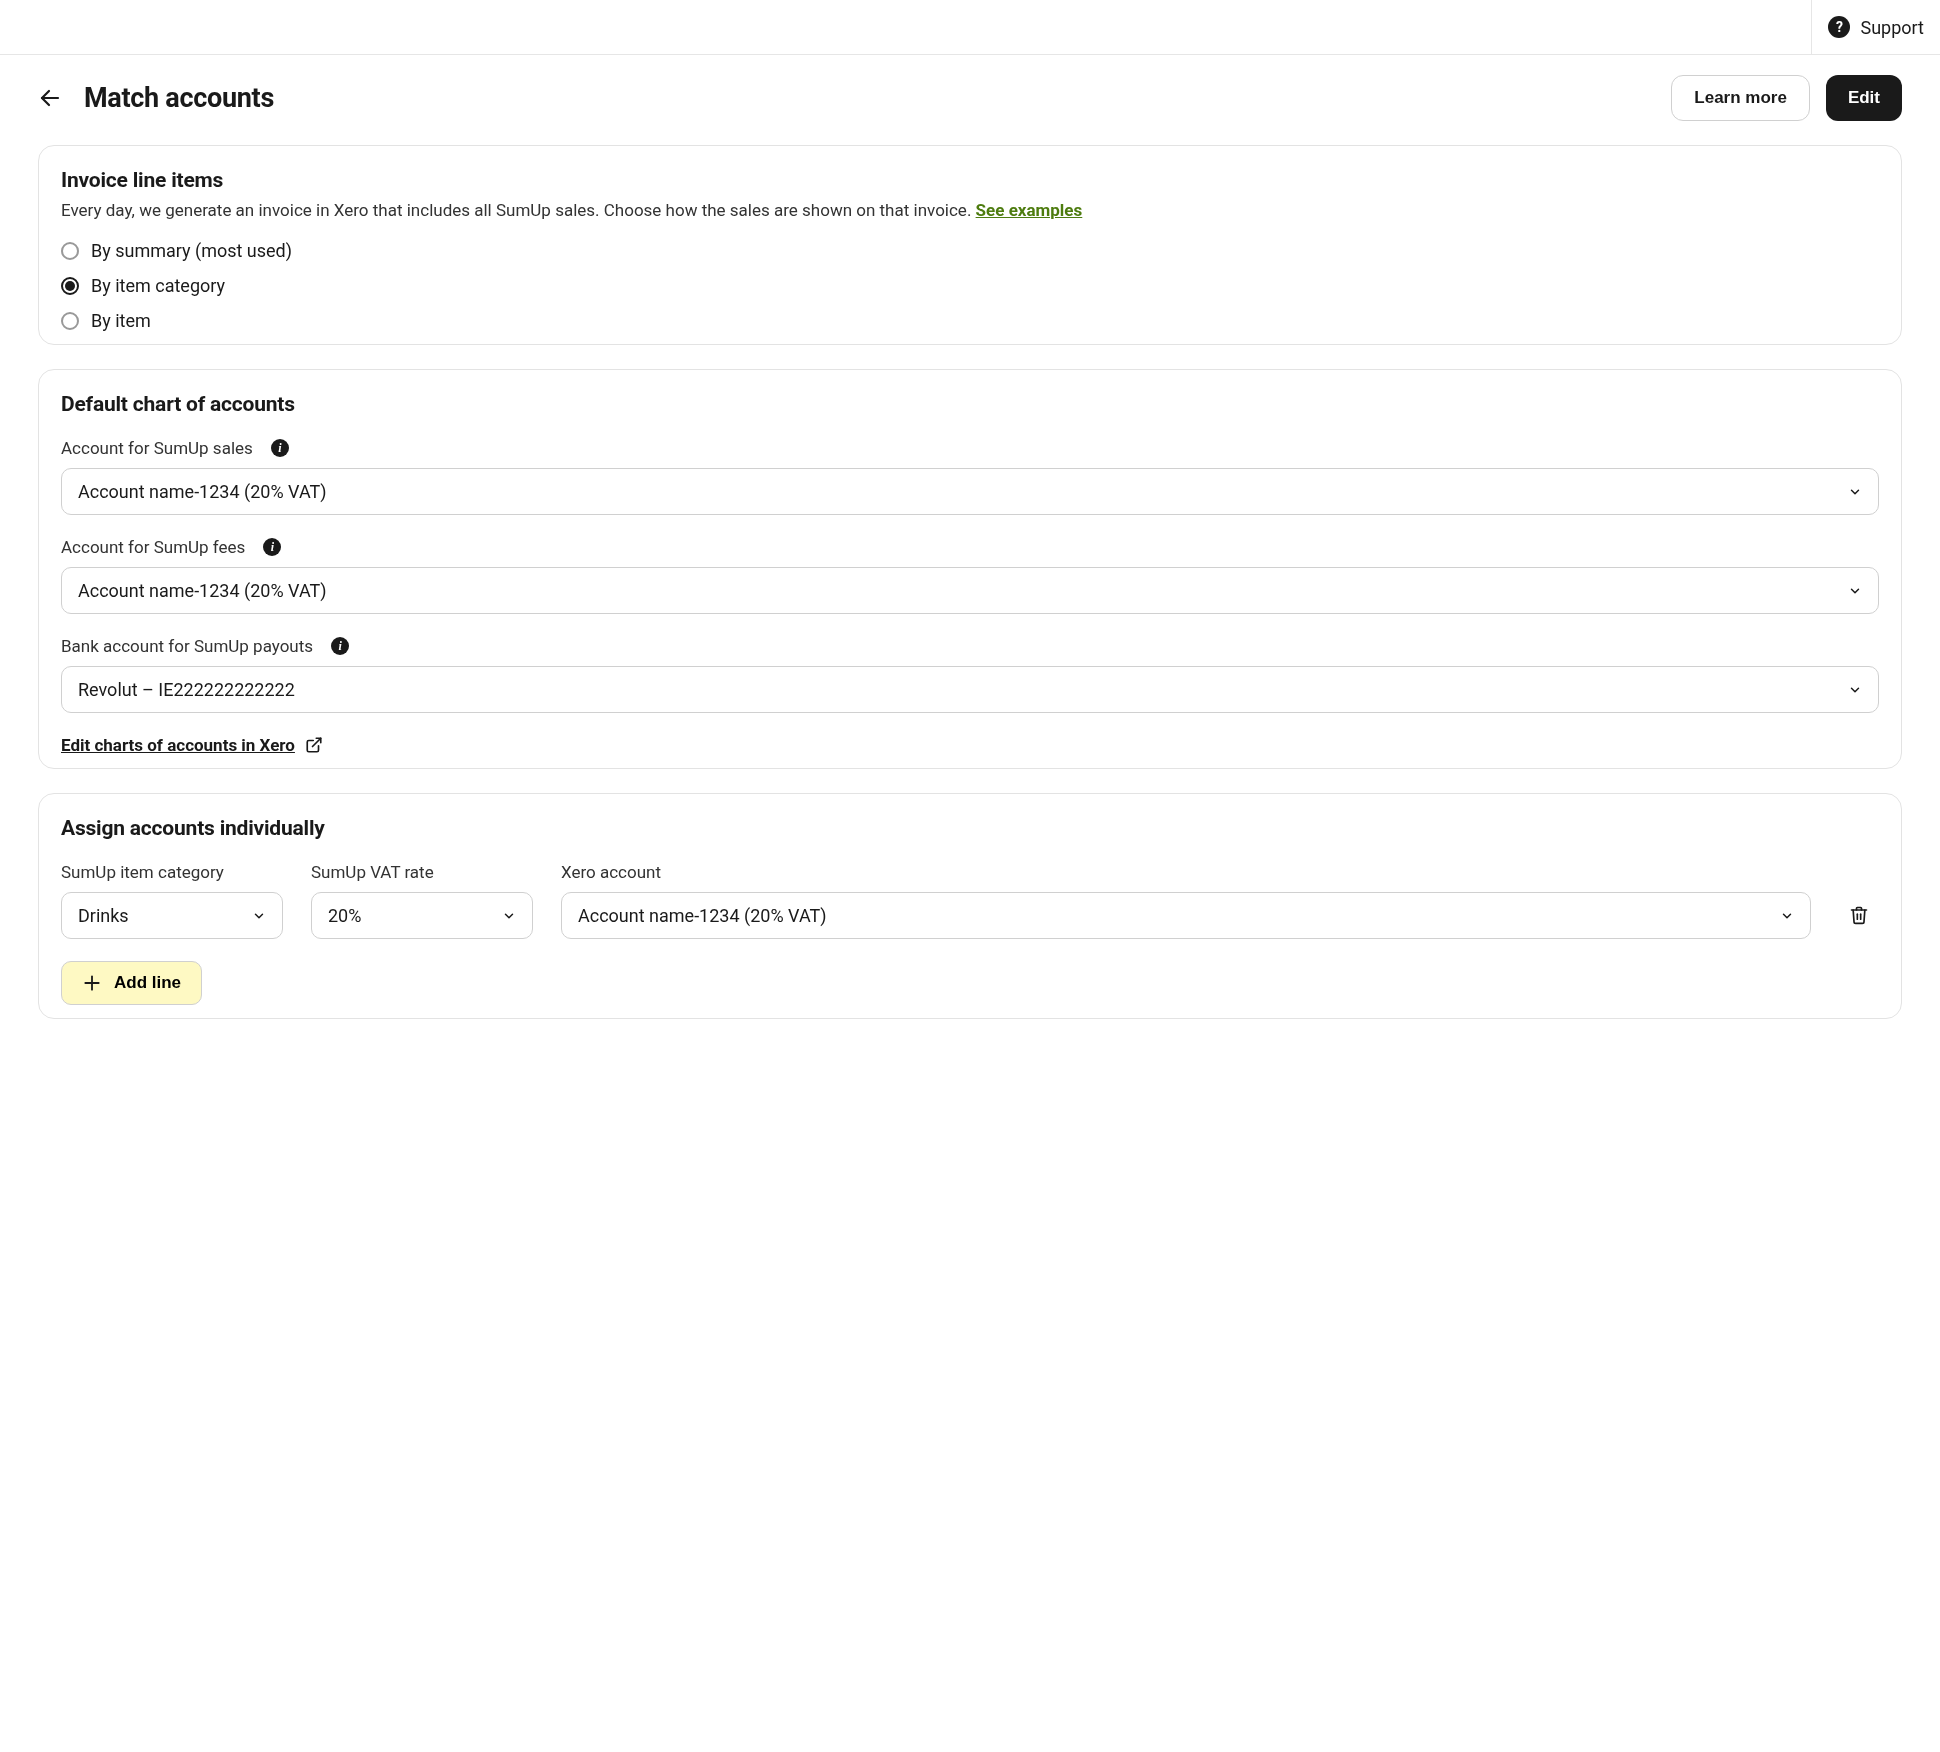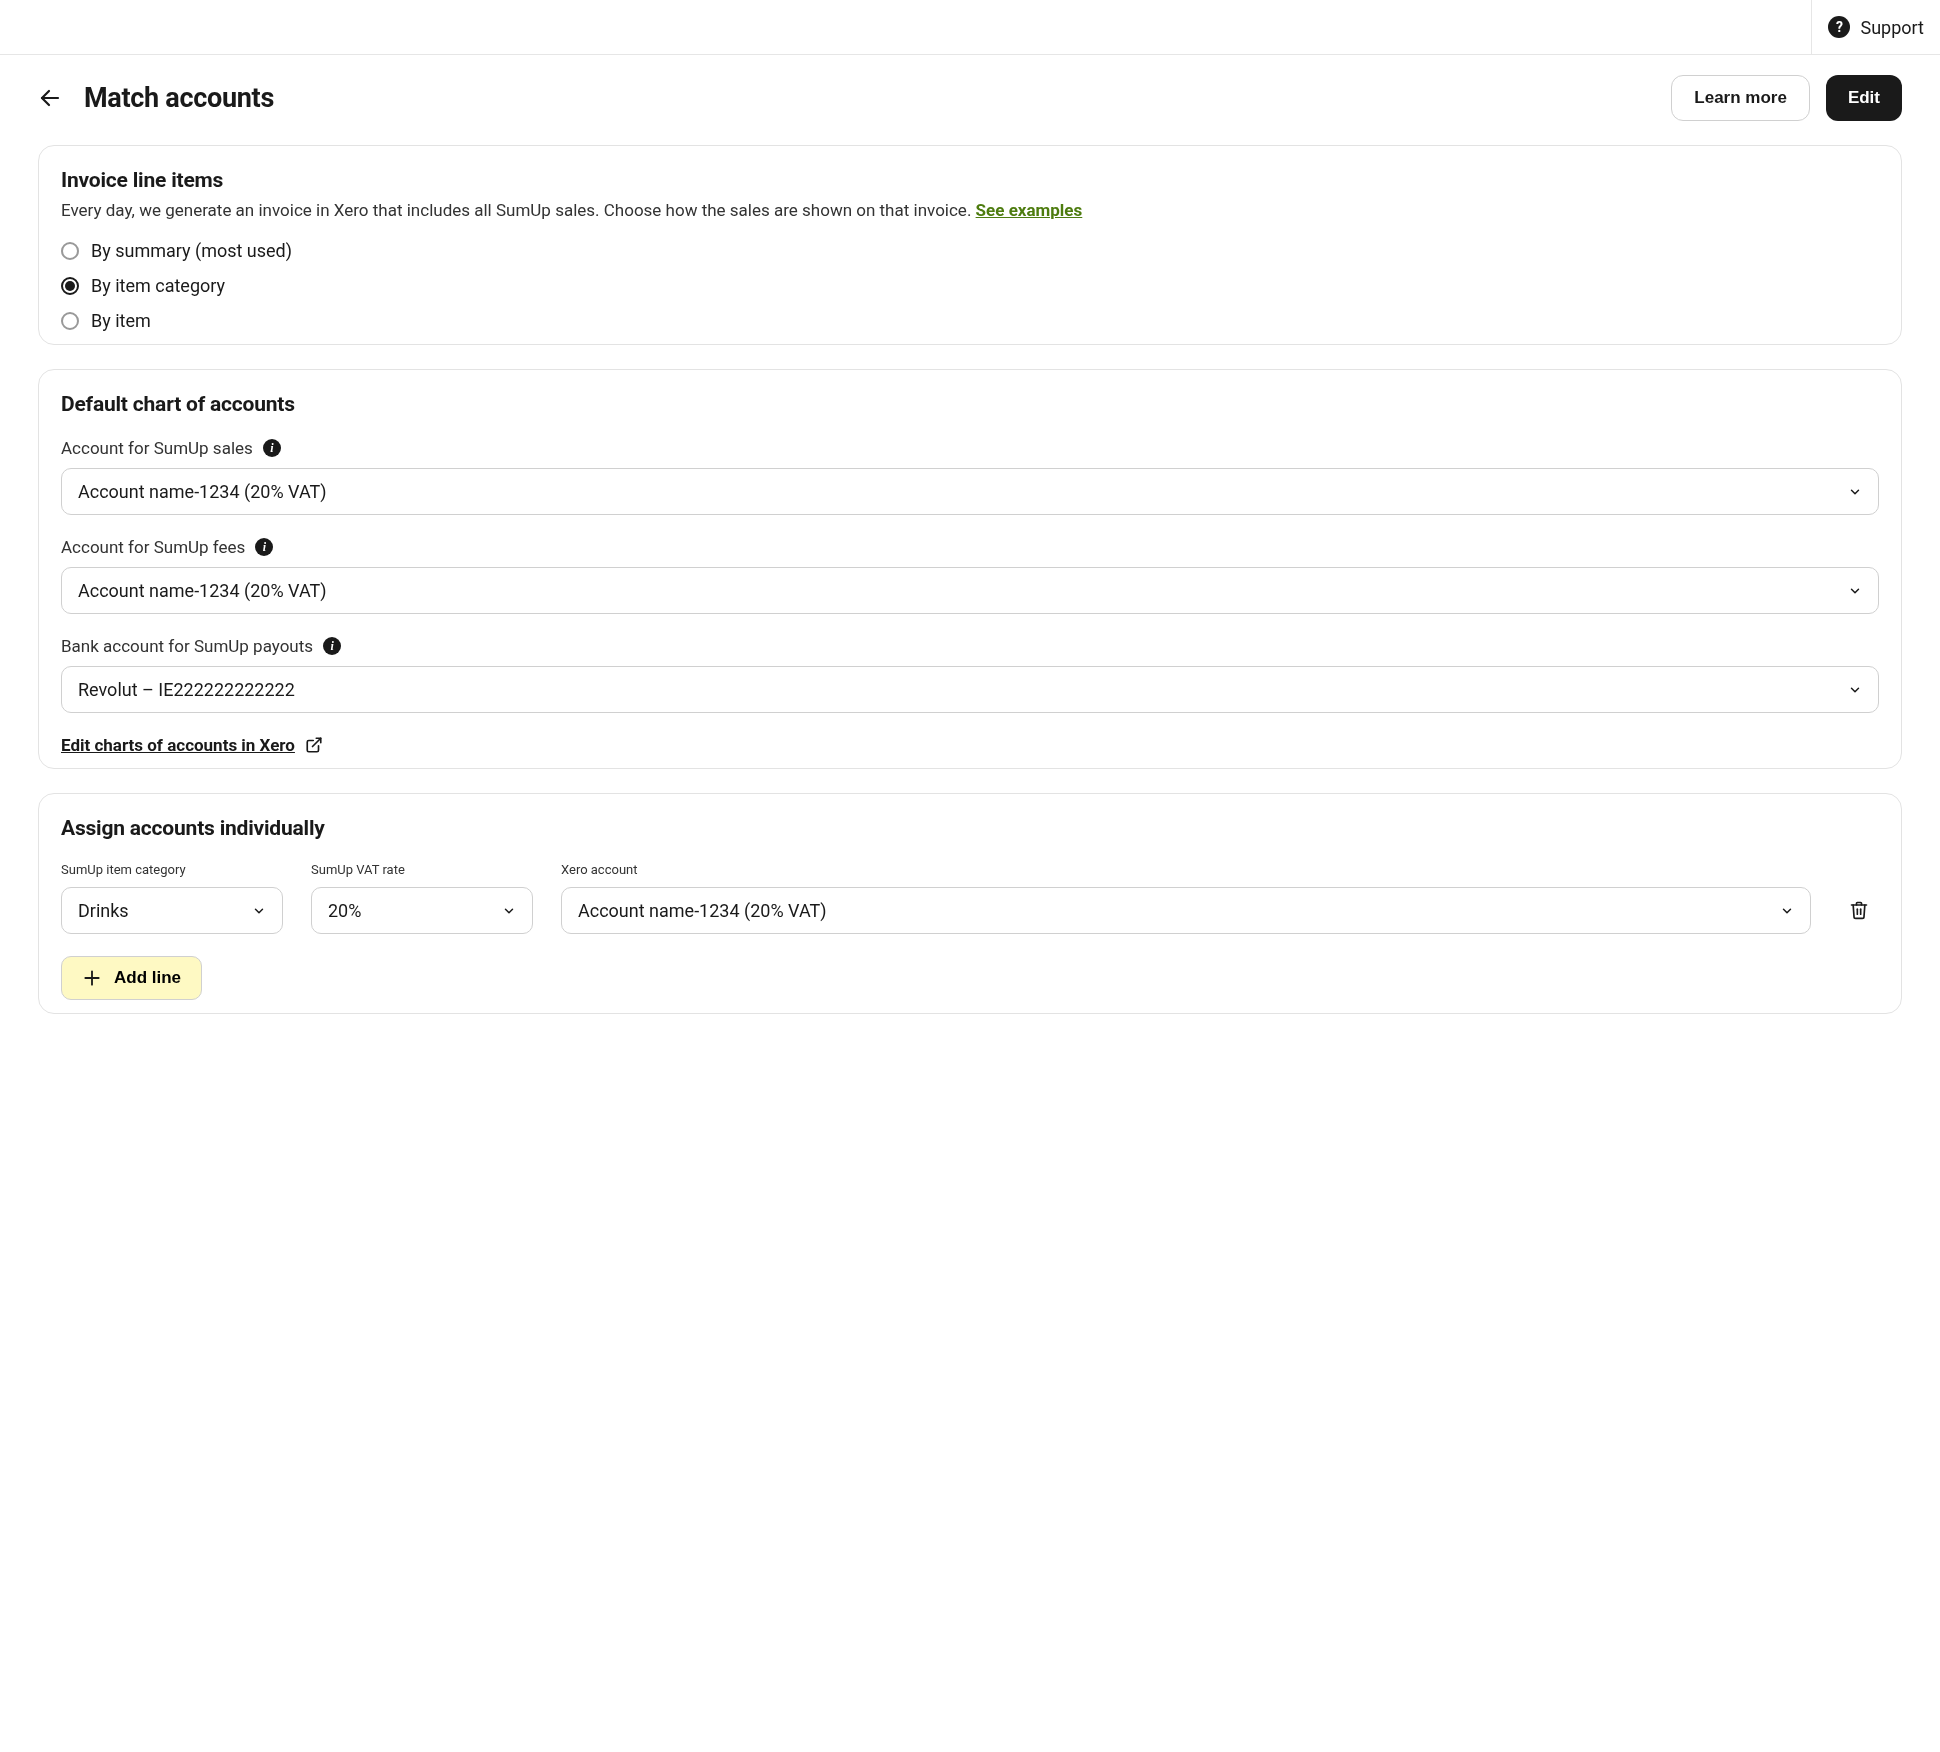--- a/index.html
+++ b/index.html
@@ -151,21 +151,21 @@
     }
     .radio-label {
       font-size: 18px;
     }
     .field-group {
       margin-bottom: 22px;
     }
     .field-label-row {
       display: flex;
       align-items: center;
-      gap: 10px;
+      gap: 18px;
       margin-bottom: 10px;
     }
     .field-label {
       font-size: 17px;
       color: #333;
     }
     .info-icon {
       width: 18px;
       height: 18px;
       border-radius: 50%;
@@ -208,21 +208,21 @@
       display: flex;
       gap: 28px;
       align-items: flex-end;
       margin-bottom: 22px;
     }
     .assign-col-1 { flex: 0 0 222px; }
     .assign-col-2 { flex: 0 0 222px; }
     .assign-col-3 { flex: 1; }
     .assign-col-4 { flex: 0 0 40px; display: flex; justify-content: center; }
     .col-label {
-      font-size: 13px;
+      font-size: 17px;
       margin-bottom: 10px;
       color: #333;
     }
     .delete-btn {
       width: 28px;
       height: 48px;
       display: flex;
       align-items: center;
       justify-content: center;
       cursor: pointer;

